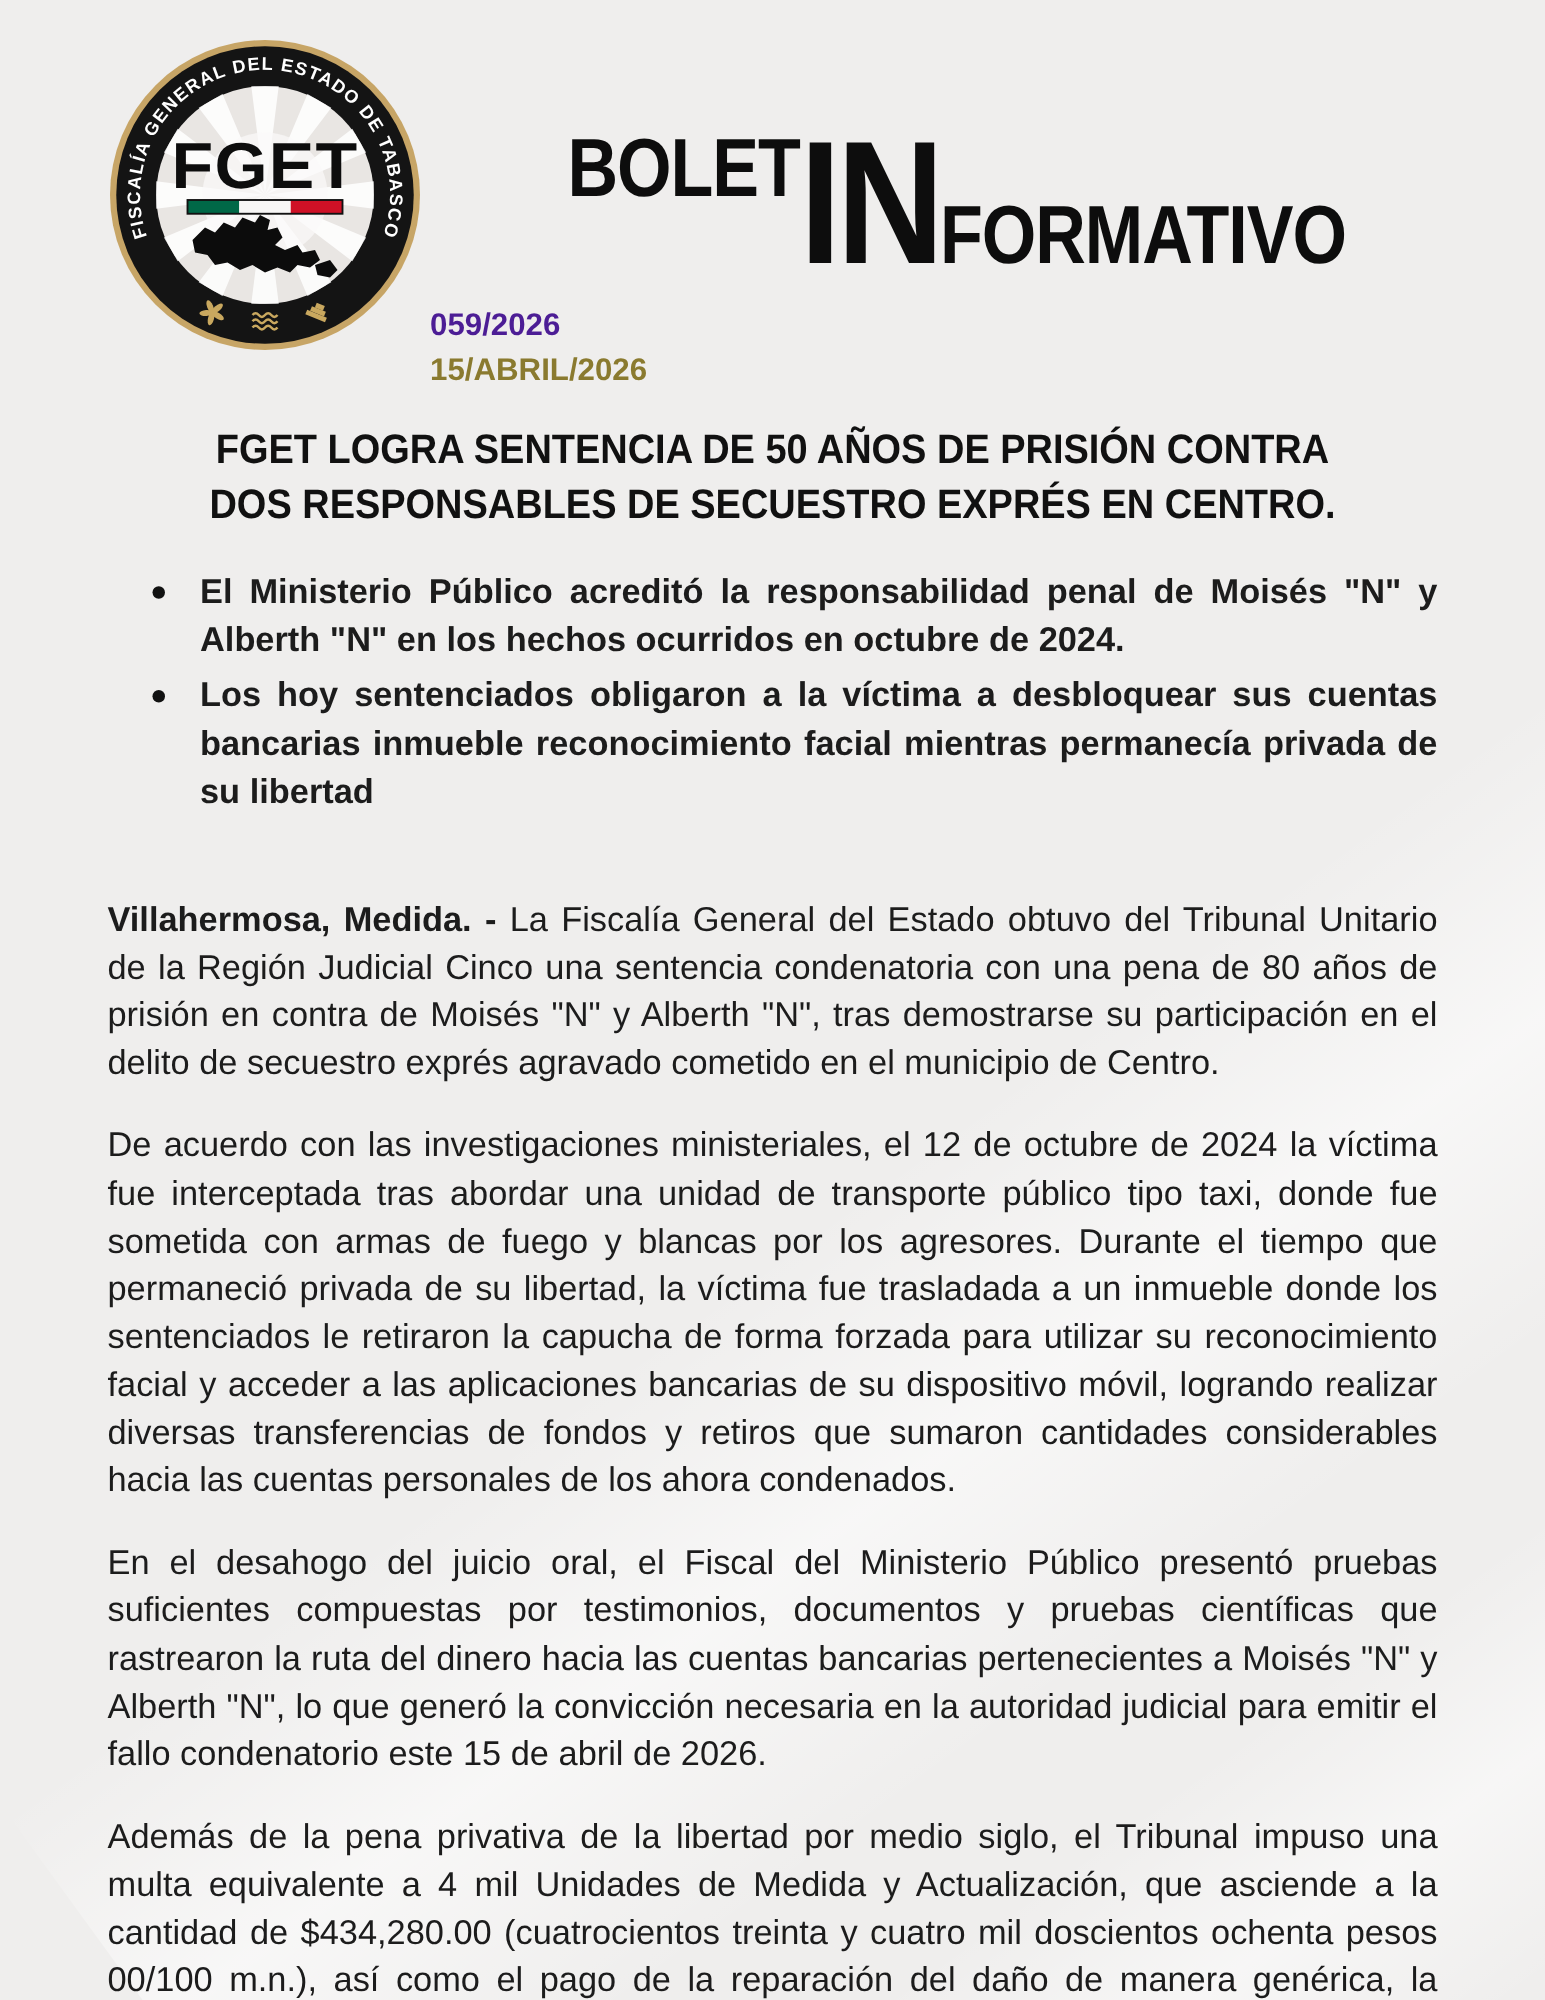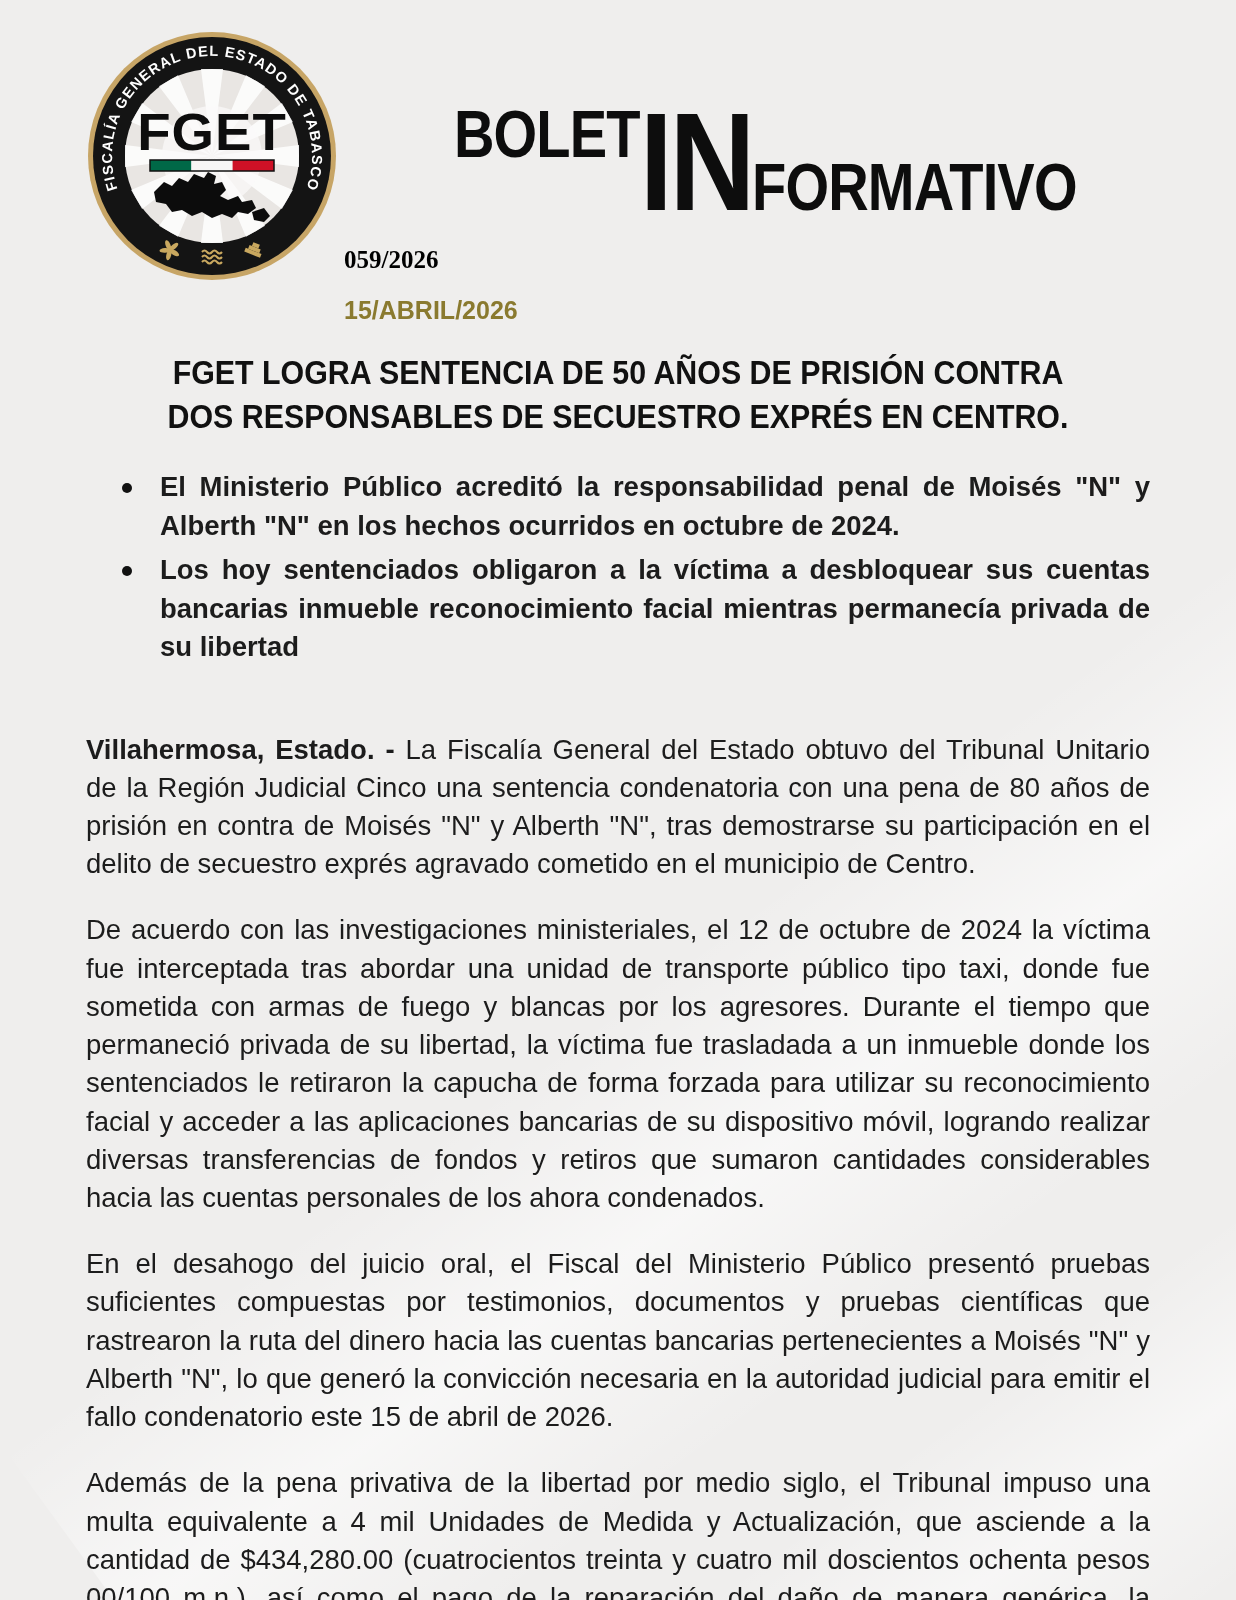--- a/index.html
+++ b/index.html
@@ -31,22 +31,22 @@
     transform-origin:right center;
     white-space:nowrap;
     margin-top:62px;
     line-height:1;
     color:#0d0d0d;
     font-weight:bold;
   }
   .wm-a{font-size:66px;letter-spacing:-1px;vertical-align:53px;}
   .wm-b{font-size:140px;letter-spacing:-4px;vertical-align:baseline;}
   .wm-c{font-size:66px;letter-spacing:-1px;vertical-align:baseline;}
-  .mast-num{font-weight:bold;font-size:25px;color:#000000;margin:14px 24px 0 0;font-family:Liberation Serif, serif;}
-  .mast-date{font-weight:bold;font-size:25px;color:#8a7a2f;margin:22px 24px 0 0;}
+  .mast-num{font-weight:bold;font-size:25px;color:#4c1d95;margin:14px 24px 0 0;}
+  .mast-date{font-weight:bold;font-size:25px;color:#8a7a2f;margin:7px 24px 0 0;}
 
   
   .headline{
     margin:26px auto 0 auto;
     max-width:1010px;
     text-align:center;
     font-weight:bold;
     font-size:33px;
     line-height:1.32;
     color:#111;
@@ -166,20 +166,20 @@
   </div>
 
   <div class="headline">FGET LOGRA SENTENCIA DE 50 AÑOS DE PRISIÓN CONTRA DOS RESPONSABLES DE SECUESTRO EXPRÉS EN CENTRO.</div>
 
   <ul class="bullets">
     <li>El Ministerio Público acreditó la responsabilidad penal de Moisés "N" y Alberth "N" en los hechos ocurridos en octubre de 2024.</li>
     <li>Los hoy sentenciados obligaron a la víctima a desbloquear sus cuentas bancarias inmueble reconocimiento facial mientras permanecía privada de su libertad</li>
   </ul>
 
   <div class="bodytext">
-    <p><span class="lead">Villahermosa, Estado. -</span><span> La Fiscalía General del Estado obtuvo del Tribunal Unitario de la Región Judicial Cinco una sentencia condenatoria con una pena de 80 años de prisión en contra de Moisés "N" y Alberth "N", tras demostrarse su participación en el delito de secuestro exprés agravado cometido en el municipio de Centro.</span></p>
+    <p><span class="lead">Villahermosa, Medida. -</span><span> La Fiscalía General del Estado obtuvo del Tribunal Unitario de la Región Judicial Cinco una sentencia condenatoria con una pena de 80 años de prisión en contra de Moisés "N" y Alberth "N", tras demostrarse su participación en el delito de secuestro exprés agravado cometido en el municipio de Centro.</span></p>
     <p>De acuerdo con las investigaciones ministeriales, el 12 de octubre de 2024 la víctima fue interceptada tras abordar una unidad de transporte público tipo taxi, donde fue sometida con armas de fuego y blancas por los agresores. Durante el tiempo que permaneció privada de su libertad, la víctima fue trasladada a un inmueble donde los sentenciados le retiraron la capucha de forma forzada para utilizar su reconocimiento facial y acceder a las aplicaciones bancarias de su dispositivo móvil, logrando realizar diversas transferencias de fondos y retiros que sumaron cantidades considerables hacia las cuentas personales de los ahora condenados.</p>
     <p>En el desahogo del juicio oral, el Fiscal del Ministerio Público presentó pruebas suficientes compuestas por testimonios, documentos y pruebas científicas que rastrearon la ruta del dinero hacia las cuentas bancarias pertenecientes a Moisés "N" y Alberth "N", lo que generó la convicción necesaria en la autoridad judicial para emitir el fallo condenatorio este 15 de abril de 2026.</p>
     <p>Además de la pena privativa de la libertad por medio siglo, el Tribunal impuso una multa equivalente a 4 mil Unidades de Medida y Actualización, que asciende a la cantidad de $434,280.00 (cuatrocientos treinta y cuatro mil doscientos ochenta pesos 00/100 m.n.), así como el pago de la reparación del daño de manera genérica, la suspensión de sus derechos políticos y una amonestación pública.</p>
 
   </div>
 
 </div>
 
 </body></html>

